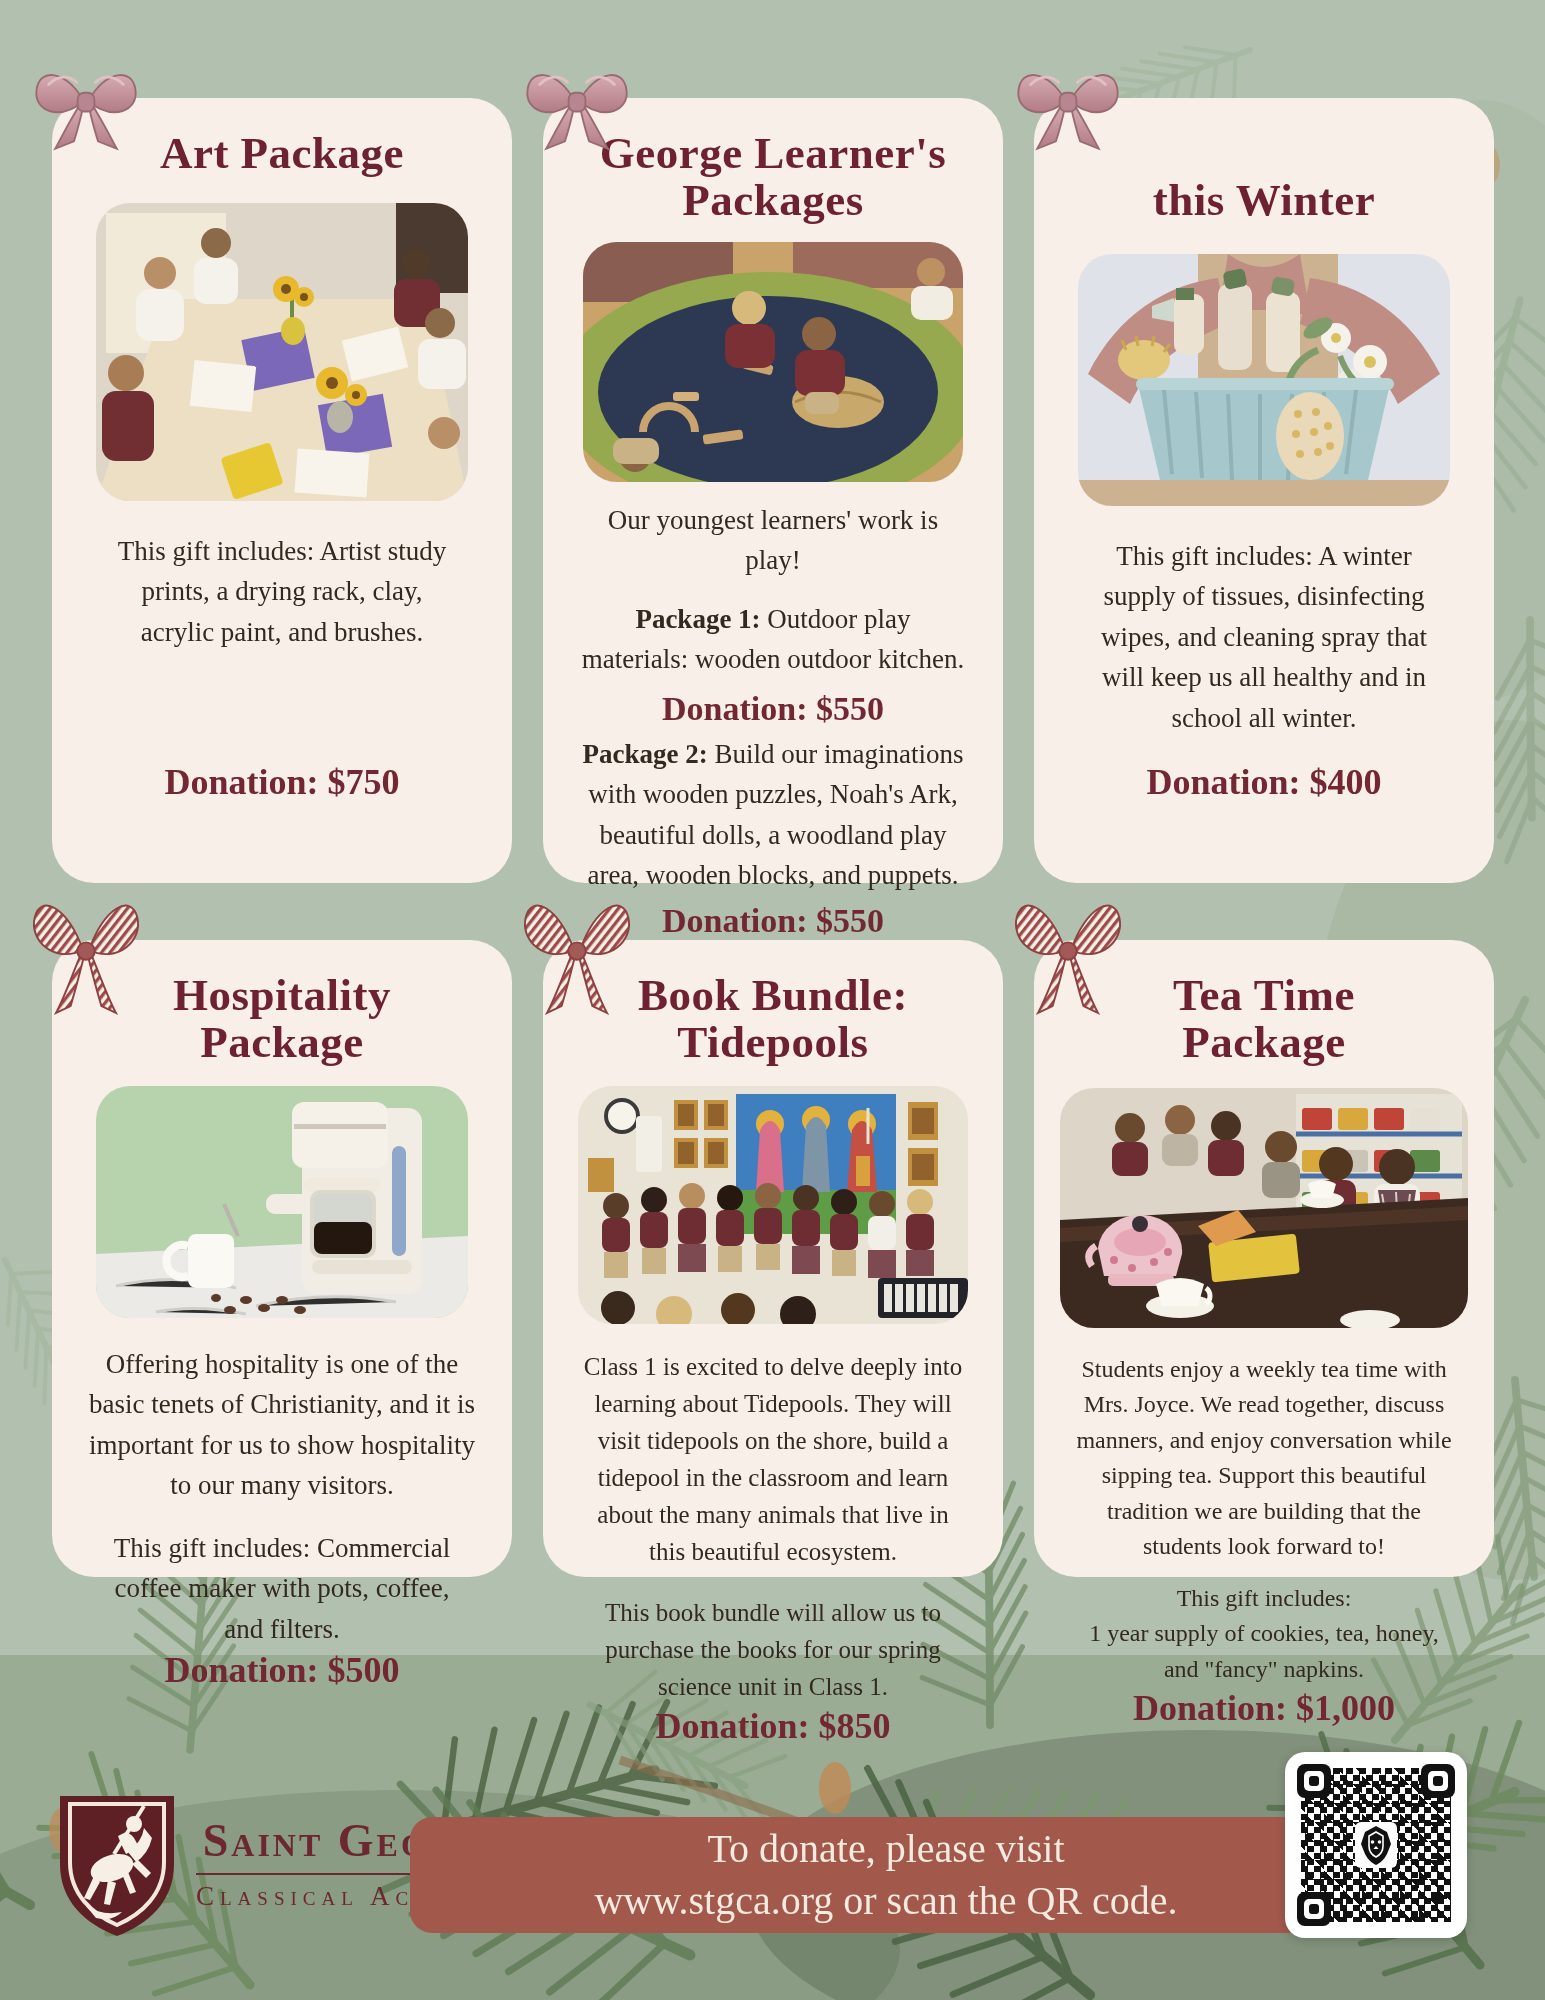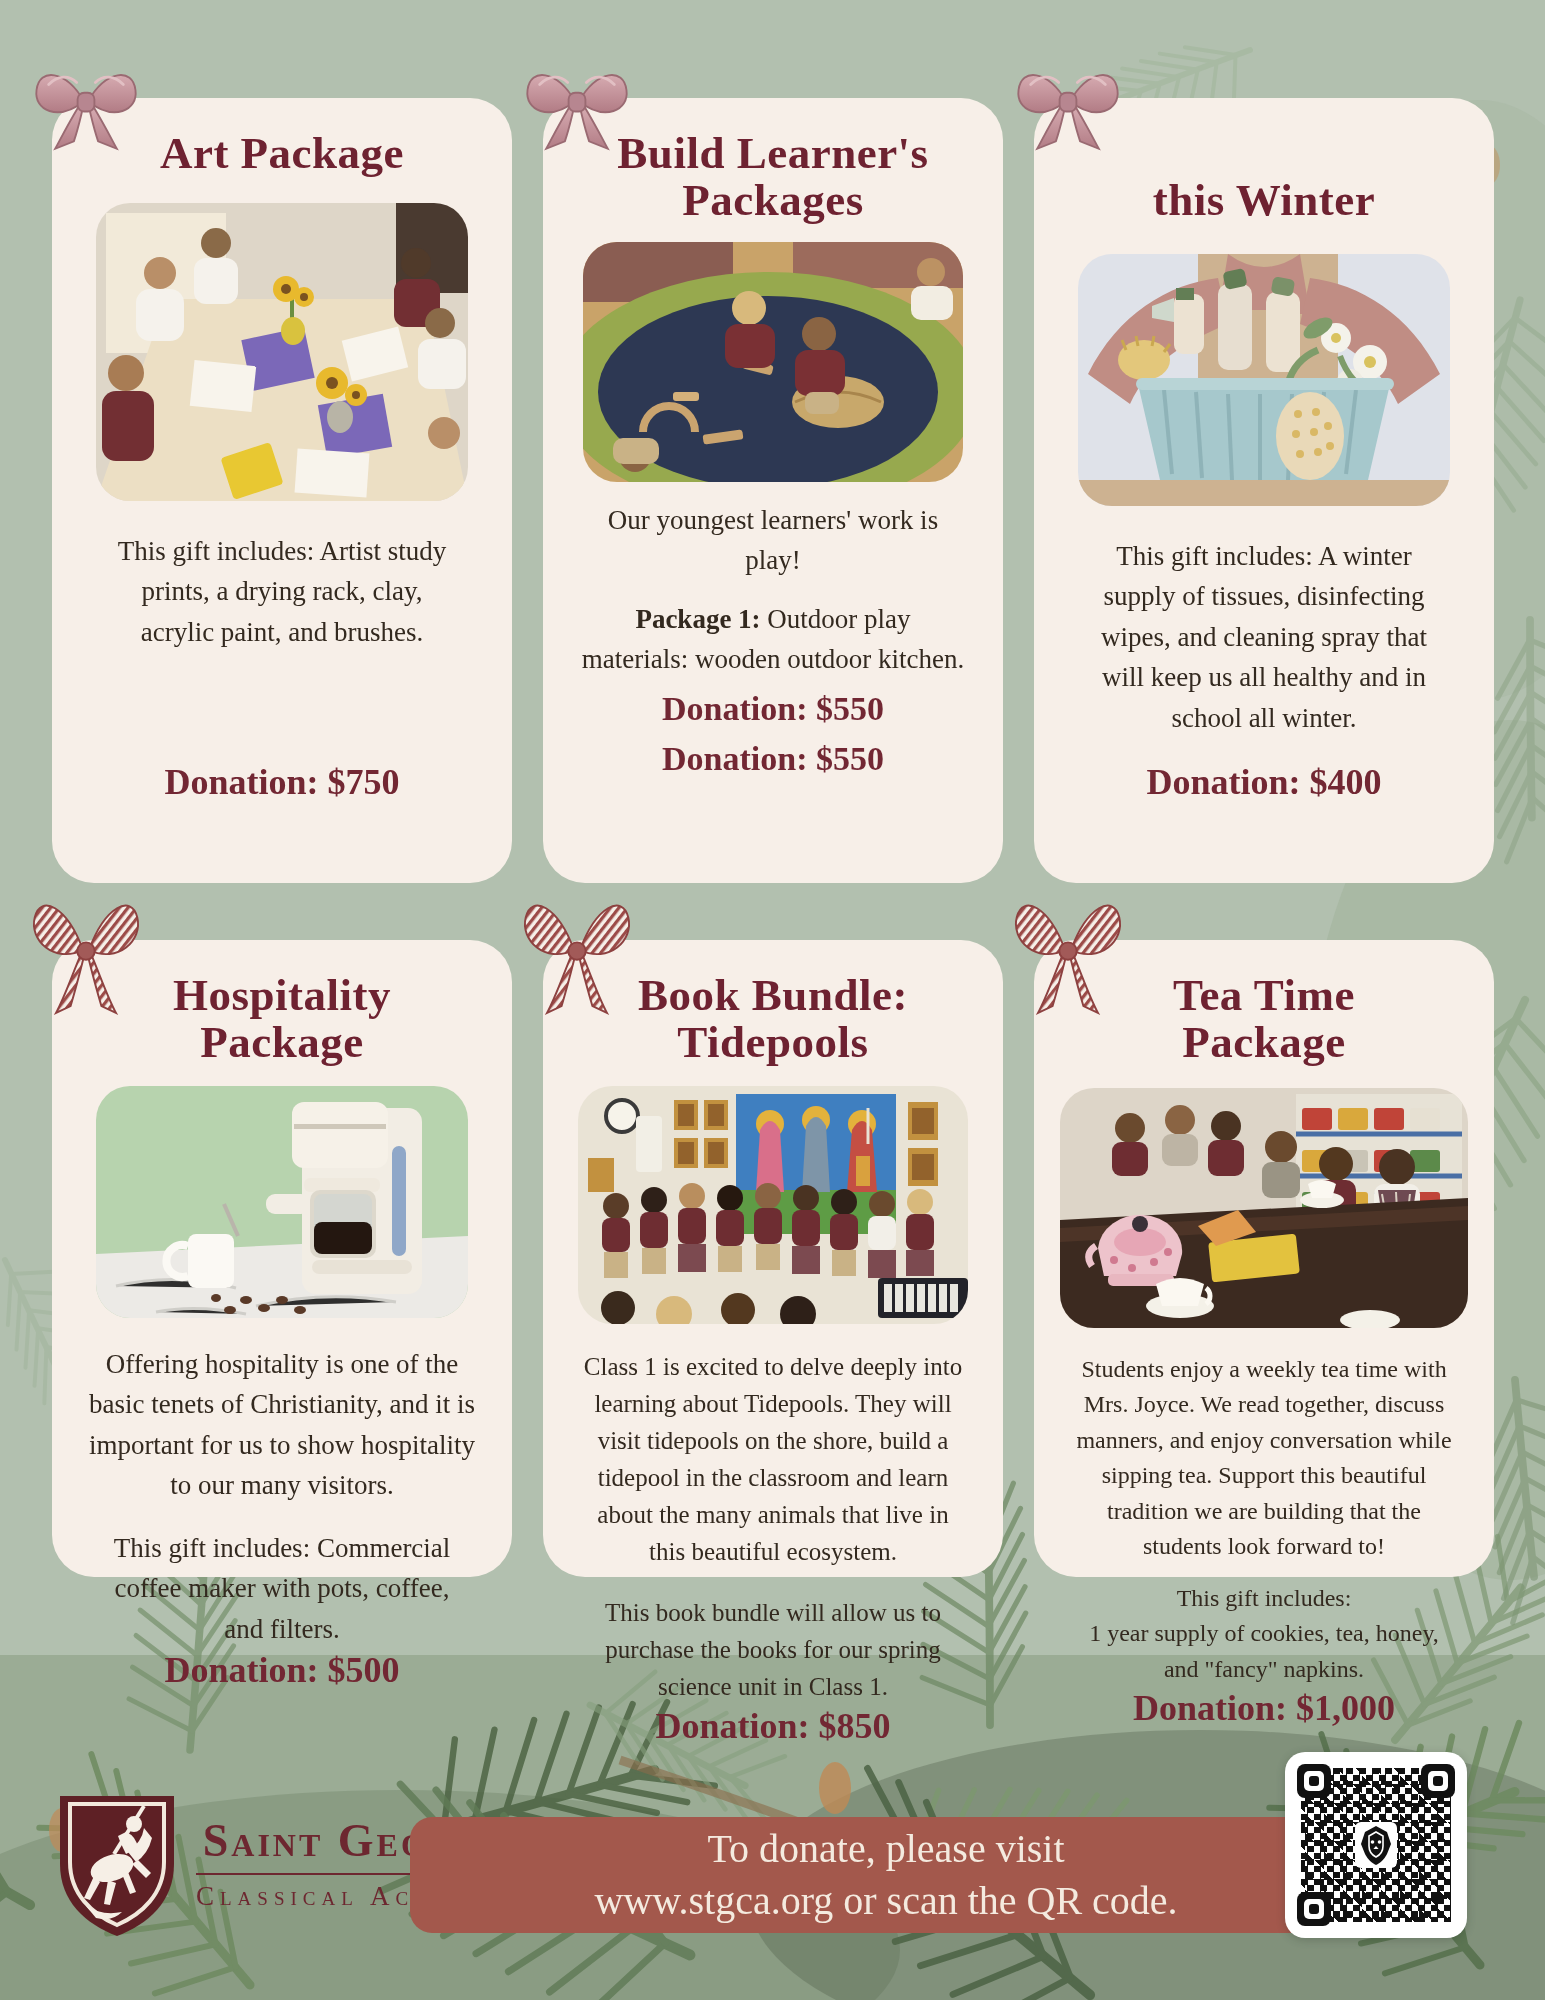--- a/index.html
+++ b/index.html
@@ -186,21 +186,21 @@
     </div>
     <div class="body-text" style="max-width:340px">This gift includes: Artist study prints, a drying rack, clay, acrylic paint, and brushes.</div>
     <div class="donation bottom">Donation: $750</div>
   </div>
 
   <svg class="bow" style="left:521px;top:52px" width="112" height="104" viewBox="0 0 120 110">
       <use href="#bow-solid"></use>
     </svg>
   <div class="card row1 c2">
     <div class="card-title">
-      <span>Build Learner's</span><br><span>Packages</span>
+      <span>George Learner's</span><br><span>Packages</span>
     </div>
     <div class="photo" style="margin-top:14px">
       <svg width="380" height="240" viewBox="0 0 380 240">
         <rect width="380" height="240" fill="#c9a369"></rect>
         <rect x="0" y="0" width="150" height="60" fill="#8a5d52"></rect>
         <rect x="210" y="0" width="170" height="46" fill="#9c6b5c"></rect>
         <ellipse cx="185" cy="150" rx="210" ry="120" fill="#97a94e"></ellipse>
         <ellipse cx="185" cy="150" rx="170" ry="96" fill="#2d3853"></ellipse>
         <ellipse cx="255" cy="160" rx="46" ry="26" fill="#c8a86b"></ellipse>
         <path d="M212,160 q43,-20 86,0" stroke="#a8854c" stroke-width="3" fill="none"></path>
@@ -217,20 +217,23 @@
           <rect x="30" y="196" width="46" height="26" rx="10" fill="#c9b286"></rect>
         <circle cx="348" cy="30" r="14" fill="#bc9263"></circle>
           <rect x="328" y="44" width="42" height="34" rx="10" fill="#f2ede2"></rect>
       </svg>
     </div>
     <div class="body-text tight">Our youngest learners' work is play!</div>
     <div class="body-text tight" style="max-width:400px">
       <span class="pkg-label">Package 1:</span><span> Outdoor play materials: wooden outdoor kitchen.</span>
     </div>
     <div class="donation inline-donation">Donation: $550</div>
+    <div class="body-text" style="max-width:412px;margin-top:0">
+      <span class="pkg-label">Package 2:</span><span> Build our imaginations with wooden puzzles, Noah's Ark, beautiful dolls, a woodland play area, wooden blocks, and puppets.</span>
+    </div>
     <div class="donation inline-donation" style="margin-top:6px">Donation: $550</div>
   </div>
 
   <svg class="bow" style="left:1012px;top:52px" width="112" height="104" viewBox="0 0 120 110">
       <use href="#bow-solid"></use>
     </svg>
   <div class="card row1 c3 pad-deep">
     <div class="card-title">
       <br><span>this Winter</span>
     </div>

